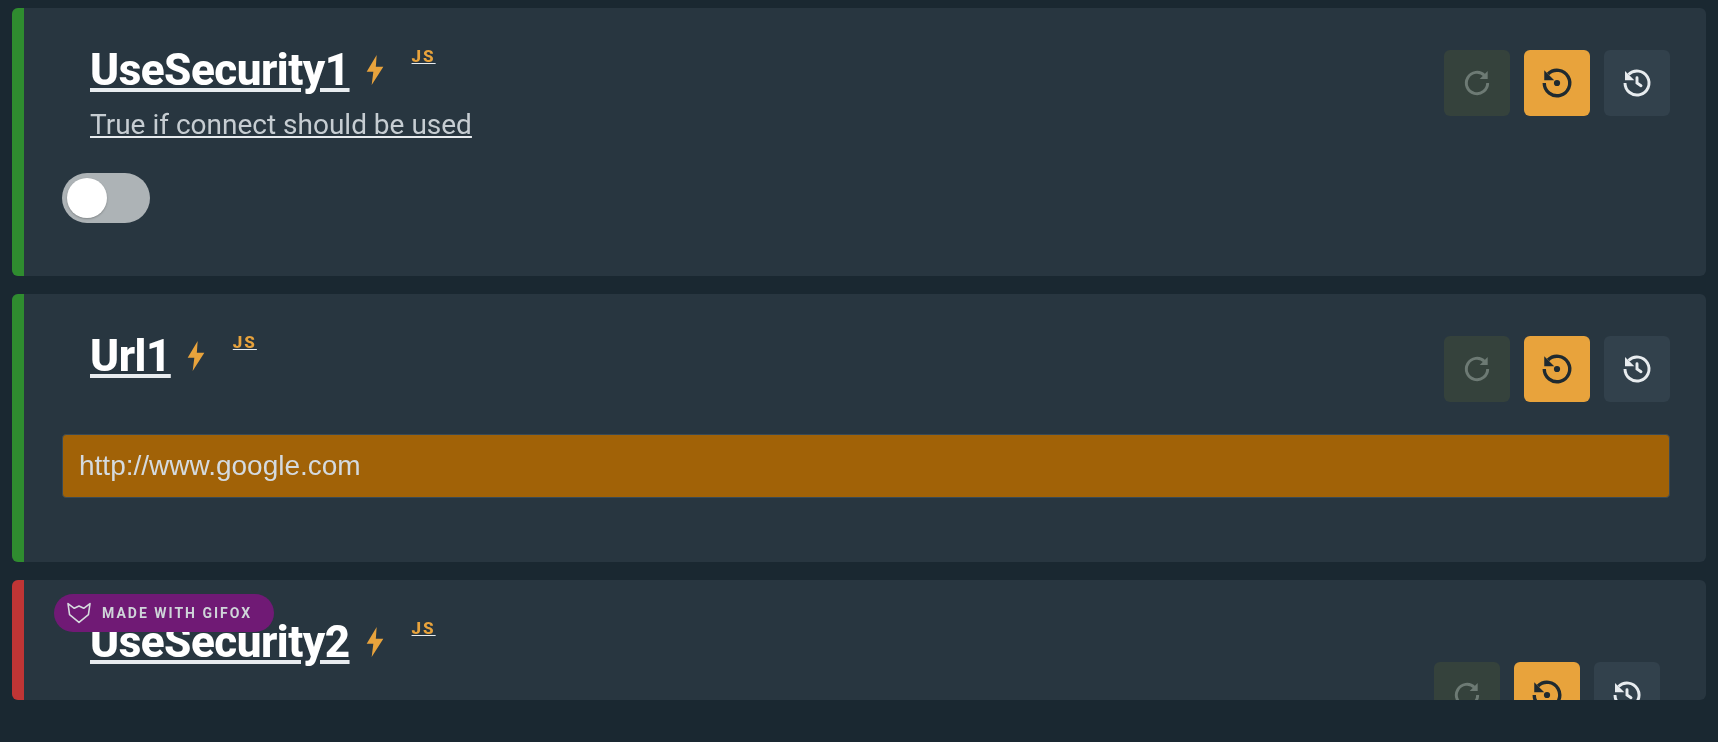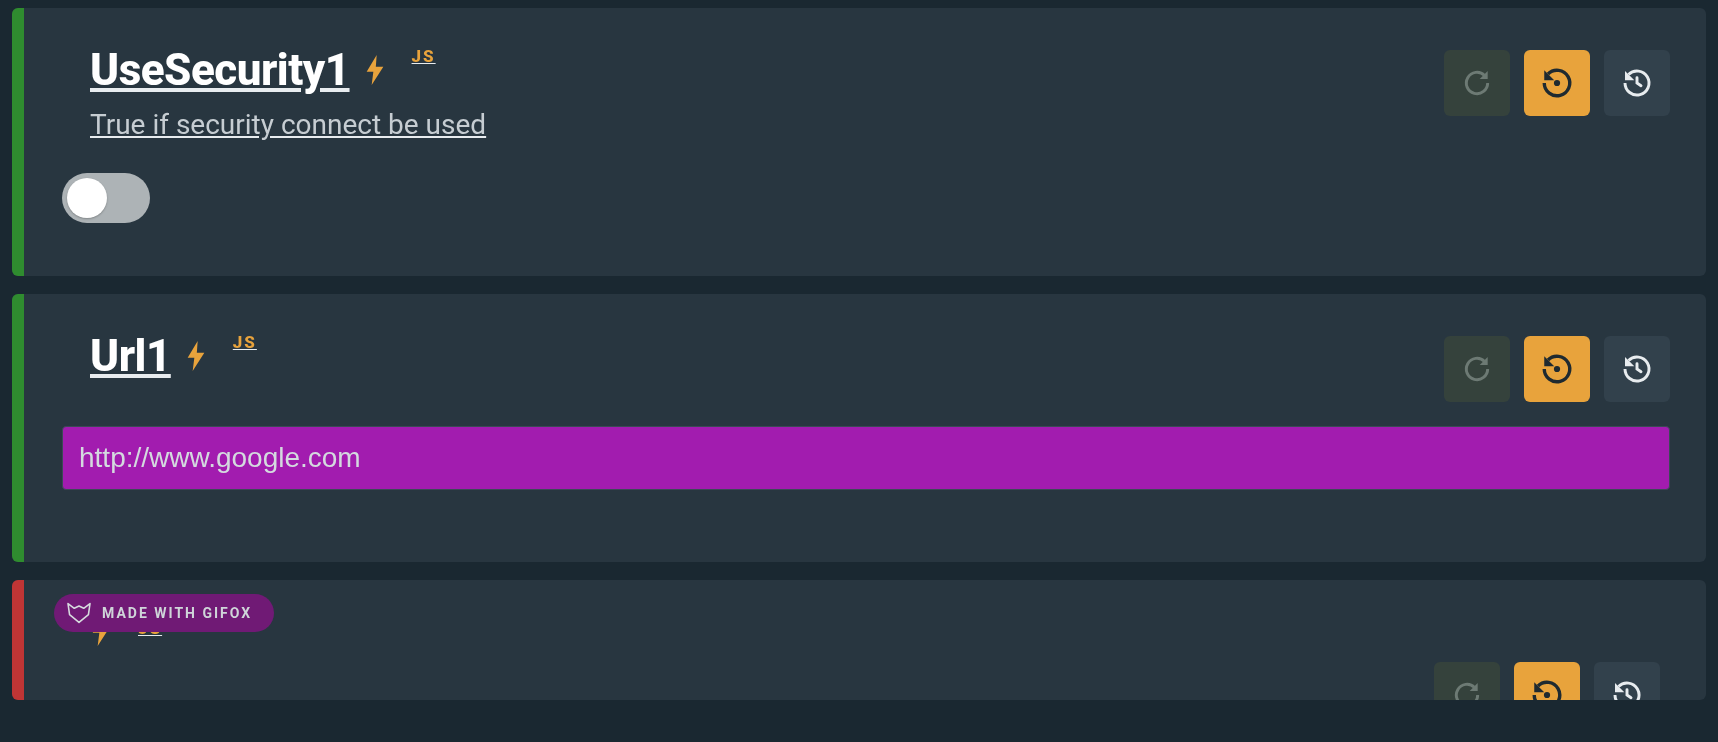--- a/index.html
+++ b/index.html
@@ -120,24 +120,24 @@
       left: 5px;
       top: 5px;
       width: 40px;
       height: 40px;
       border-radius: 50%;
       background: #ffffff;
       box-shadow: 0 1px 2px rgba(0,0,0,0.25);
     }
 
     .text-input {
-      margin-top: 24px;
+      margin-top: 32px;
       width: 100%;
       height: 64px;
-      background: #a21caf;
+      background: #a16207;
       border: 1px solid #3a4a55;
       border-radius: 4px;
       padding: 0 16px;
       font-size: 28px;
       color: #d4dadf;
       outline: none;
       margin-left: -28px;
       width: calc(100% + 28px);
     }
 
@@ -178,21 +178,21 @@
       <div class="title-block">
         <div class="title-row">
           <div class="title">UseSecurity1</div>
           <span class="bolt">
             <svg width="20" height="30" viewBox="0 0 24 36">
                 <path d="M14 0 L2 20 L10 20 L8 36 L22 14 L13 14 Z" fill="#e8a33c"></path>
               </svg>
           </span>
           <span class="js-badge">JS</span>
         </div>
-        <div class="desc">True if security connect be used</div>
+        <div class="desc">True if connect should be used</div>
       </div>
       <div class="actions">
         <button class="action-btn btn-dark">
           <span>
             <svg width="32" height="32" viewBox="0 0 24 24">
                 <path fill="none" stroke="#6d7a74" stroke-width="2.2" d="M20 12a8 8 0 1 1-2.34-5.66"></path>
                 <path fill="#6d7a74" d="M20 3v6h-6z"></path>
               </svg>
           </span>
         </button>
@@ -265,20 +265,21 @@
       </div>
     </div>
     <input class="text-input" type="text" value="http://www.google.com" style="">
   </div>
 
   <div class="card card-3">
     <div class="card-stripe stripe-red"></div>
     <div class="card-header">
       <div class="title-block">
         <div class="title-row">
+          <div class="title">UseSecurity2</div>
           <span class="bolt">
             <svg width="20" height="30" viewBox="0 0 24 36">
                 <path d="M14 0 L2 20 L10 20 L8 36 L22 14 L13 14 Z" fill="#e8a33c"></path>
               </svg>
           </span>
           <span class="js-badge">JS</span>
         </div>
       </div>
       <div class="actions">
         <button class="action-btn btn-dark">

